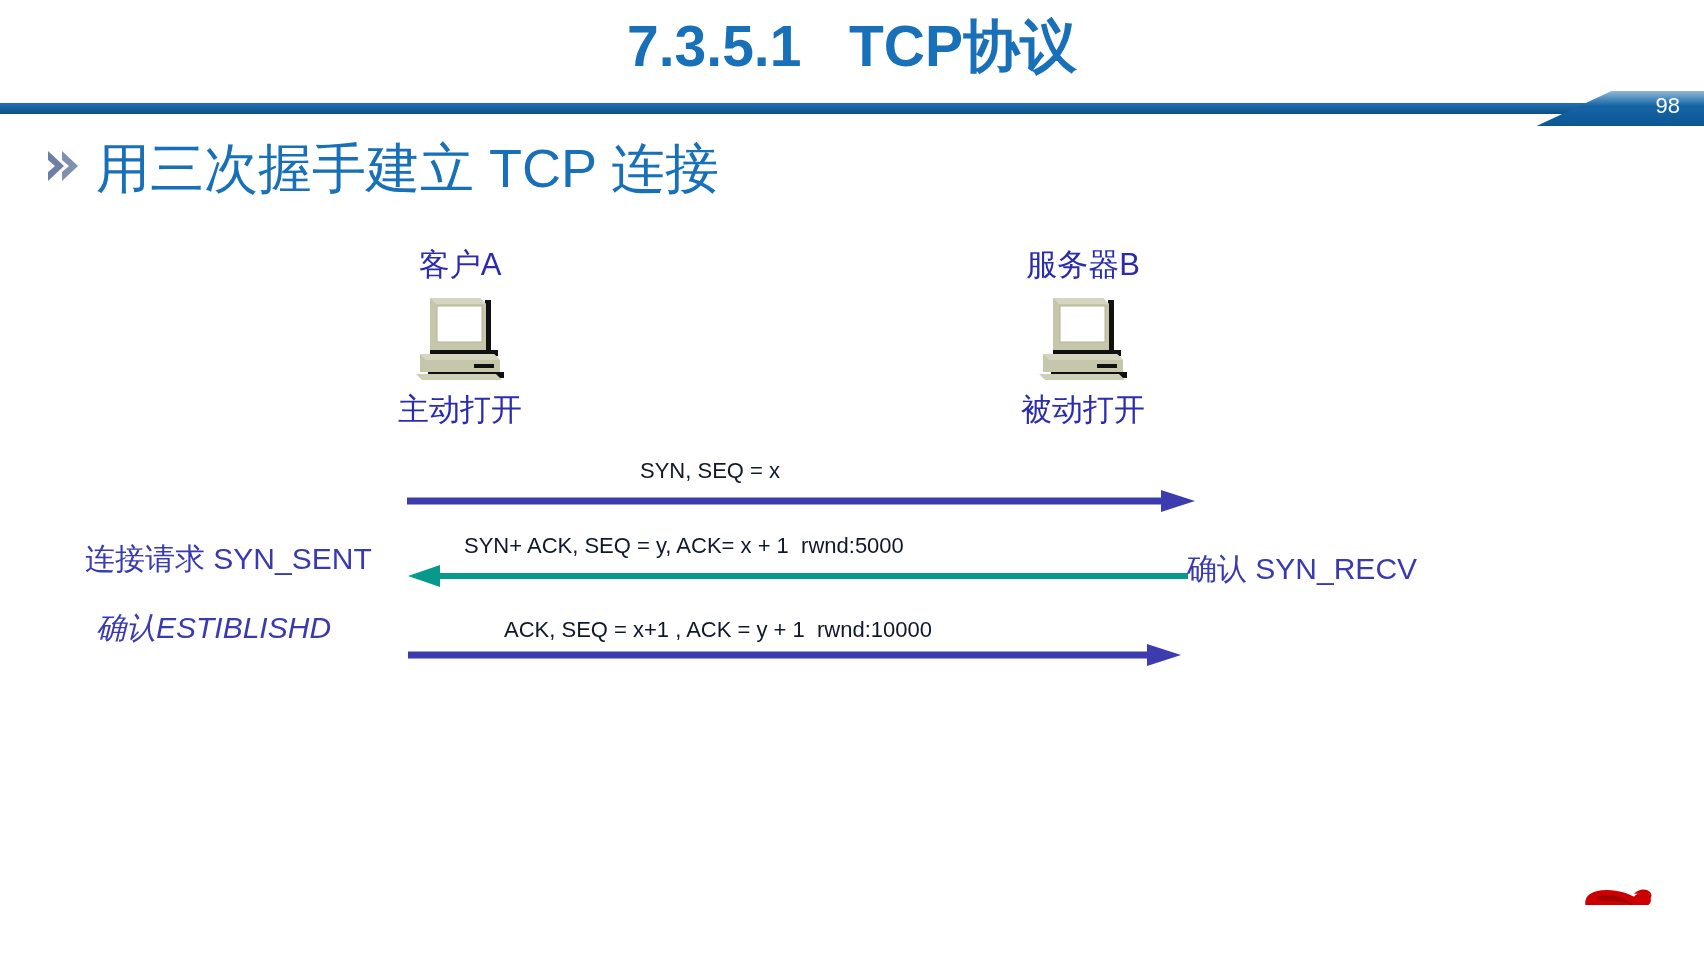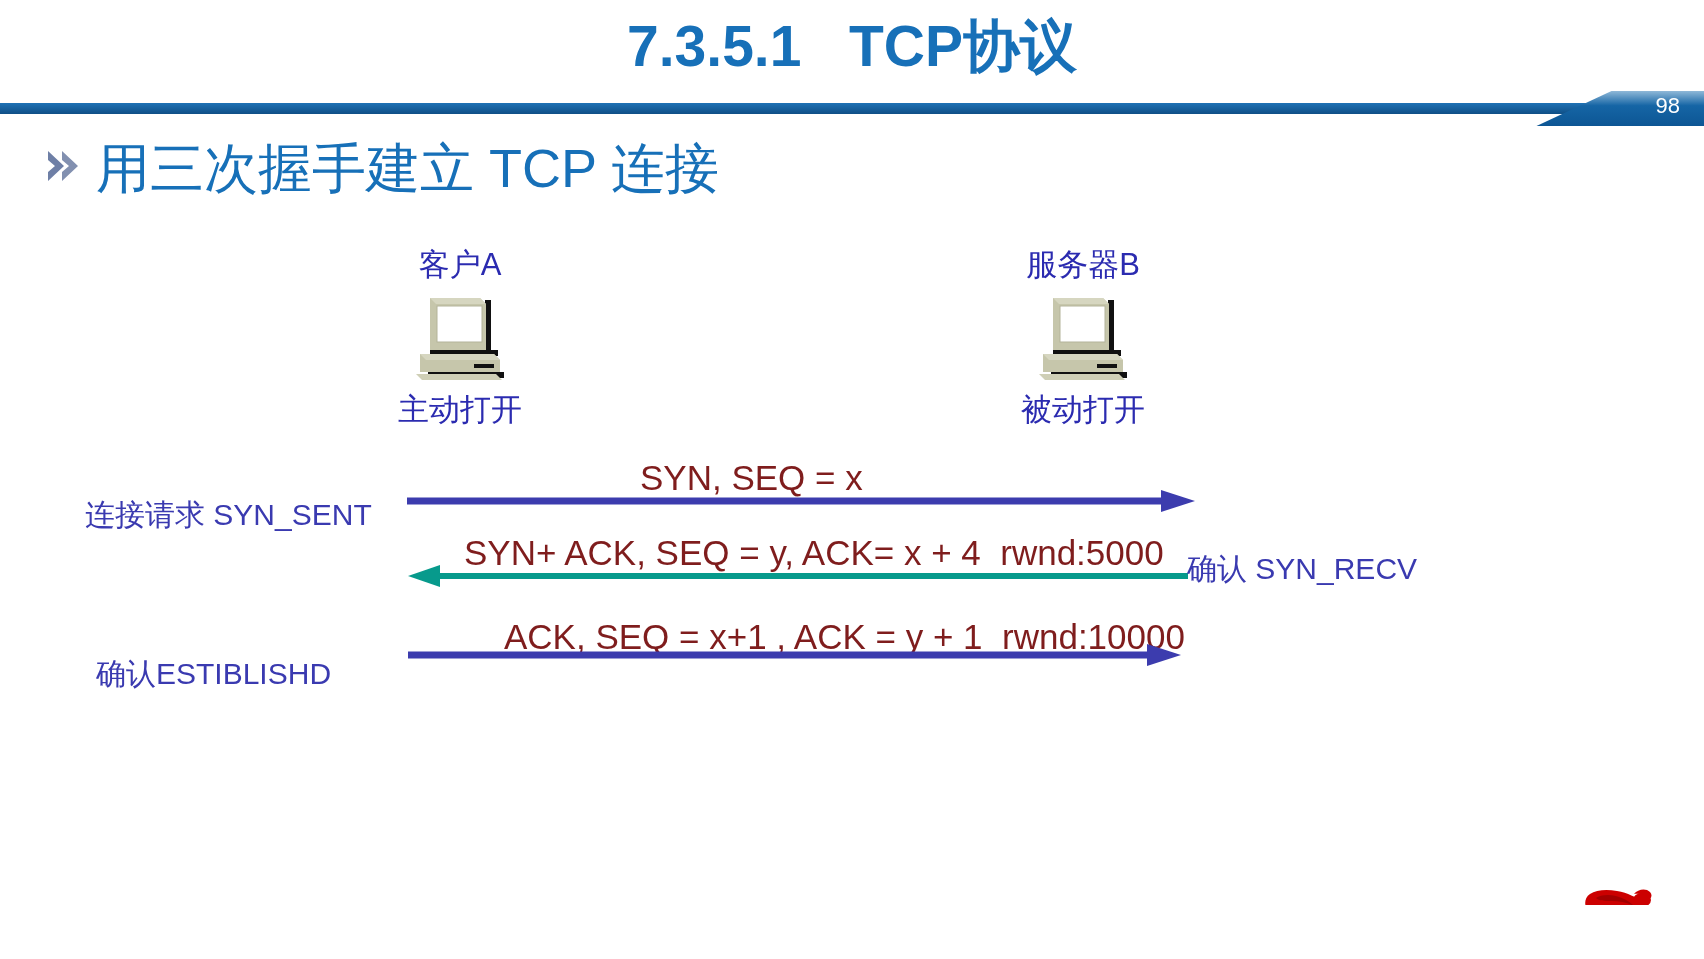--- a/index.html
+++ b/index.html
@@ -124,22 +124,22 @@
     font-size: 31px;
     color: #2b2bb0;
     white-space: pre;
     margin-top: 12px;
     line-height: 1.1;
   }
 
   
   .msg-label {
     position: absolute;
-    font-size: 35px;
-    color: #7f1d1d;
+    font-size: 22px;
+    color: #0f172a;
     white-space: pre;
     line-height: 1.1;
     font-family: "Liberation Sans", sans-serif;
   }
   .side-label {
     position: absolute;
     font-size: 30px;
     color: #3a3ab0;
     white-space: pre;
     line-height: 1.1;
@@ -213,40 +213,40 @@
 
       <polygon points="12,68 86,68 92,74 92,86 12,86" fill="#c6c6ab"></polygon>
       <polygon points="12,68 86,68 92,74 18,74" fill="#d6d6c0"></polygon>
       <rect x="66" y="78" width="20" height="4" fill="#111111"></rect>
 
       <polygon points="8,88 88,88 94,94 14,94" fill="#cfcfb6"></polygon>
     </svg>
     <div class="endpoint-sub">主动打开</div>
   </div>
 
-  <div class="side-label" style="left:85px; top:498px;">连接请求 SYN_SENT</div>
+  <div class="side-label" style="left:85px; top:542px;">连接请求 SYN_SENT</div>
   <div class="msg-label" style="left:640px; top:459px;">SYN, SEQ = x</div>
   <svg class="arrow-svg" style="left:405px; top:486px;" width="790" height="30" viewBox="0 0 790 30">
     <line x1="2" y1="15" x2="762" y2="15" stroke="#3c3cae" stroke-width="7"></line>
     <polygon points="790,15 756,4 756,26" fill="#3c3cae"></polygon>
   </svg>
 
-  <div class="msg-label" style="left:464px; top:534px;">SYN+ ACK, SEQ = y, ACK= x + 4  rwnd:5000</div>
+  <div class="msg-label" style="left:464px; top:534px;">SYN+ ACK, SEQ = y, ACK= x + 1  rwnd:5000</div>
   <svg class="arrow-svg" style="left:408px; top:561px;" width="780" height="30" viewBox="0 0 780 30">
     <line x1="18" y1="15" x2="780" y2="15" stroke="#079a8c" stroke-width="6"></line>
     <polygon points="0,15 32,4 32,26" fill="#079a8c"></polygon>
   </svg>
   <div class="side-label" style="left:1187px; top:552px;">确认 SYN_RECV</div>
 
   <div class="msg-label" style="left:504px; top:618px;text-align:right;">ACK, SEQ = x+1 , ACK = y + 1  rwnd:10000</div>
   <svg class="arrow-svg" style="left:406px; top:640px;" width="775" height="30" viewBox="0 0 775 30">
     <line x1="2" y1="15" x2="747" y2="15" stroke="#3c3cae" stroke-width="7"></line>
     <polygon points="775,15 741,4 741,26" fill="#3c3cae"></polygon>
   </svg>
-  <div class="side-label" style="left:96px; top:657px;">确认ESTIBLISHD</div>
+  <div class="side-label" style="left:96px; top:611px;font-style:italic;">确认ESTIBLISHD</div>
 
   <svg class="redhat-logo" viewBox="0 0 110 70">
     <path d="M18 40 C14 36 14 28 20 24 C26 20 36 19 47 21 C58 23 66 27 72 32
              C77 36 80 40 84 42 C88 44 92 43 95 40 C96 45 92 52 84 56
              C74 61 58 62 44 59 C30 56 20 49 18 40 Z" fill="#cc0000"></path>
     <path d="M26 28 C30 25 38 24 46 26 C54 28 60 32 64 36
              C58 33 50 31 42 31 C34 31 29 31 26 28 Z" fill="#a30000"></path>
     <ellipse cx="72" cy="30" rx="9" ry="7" fill="#cc0000"></ellipse>
     <path d="M64 24 C68 19 76 18 80 22 C82 24 82 27 80 29
              C76 25 70 23 64 24 Z" fill="#cc0000"></path>

